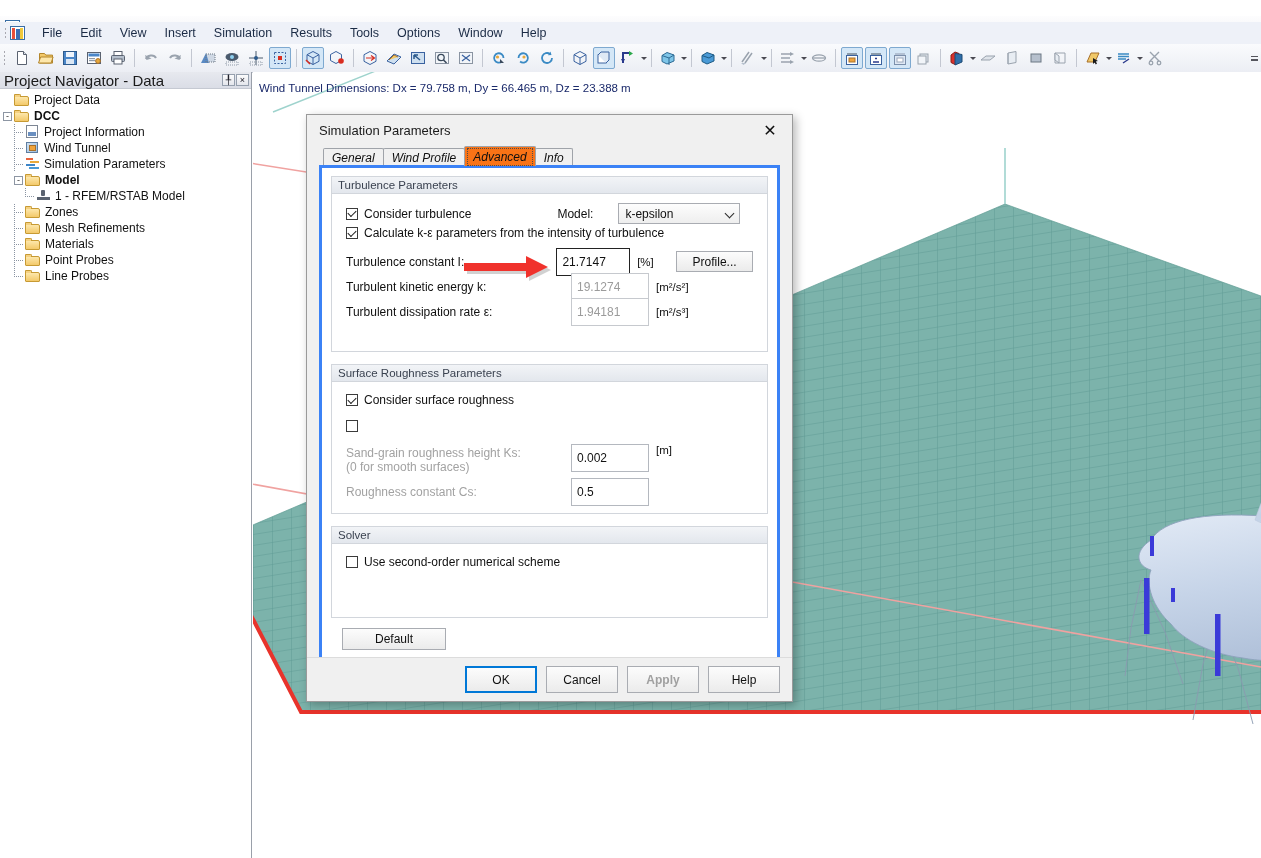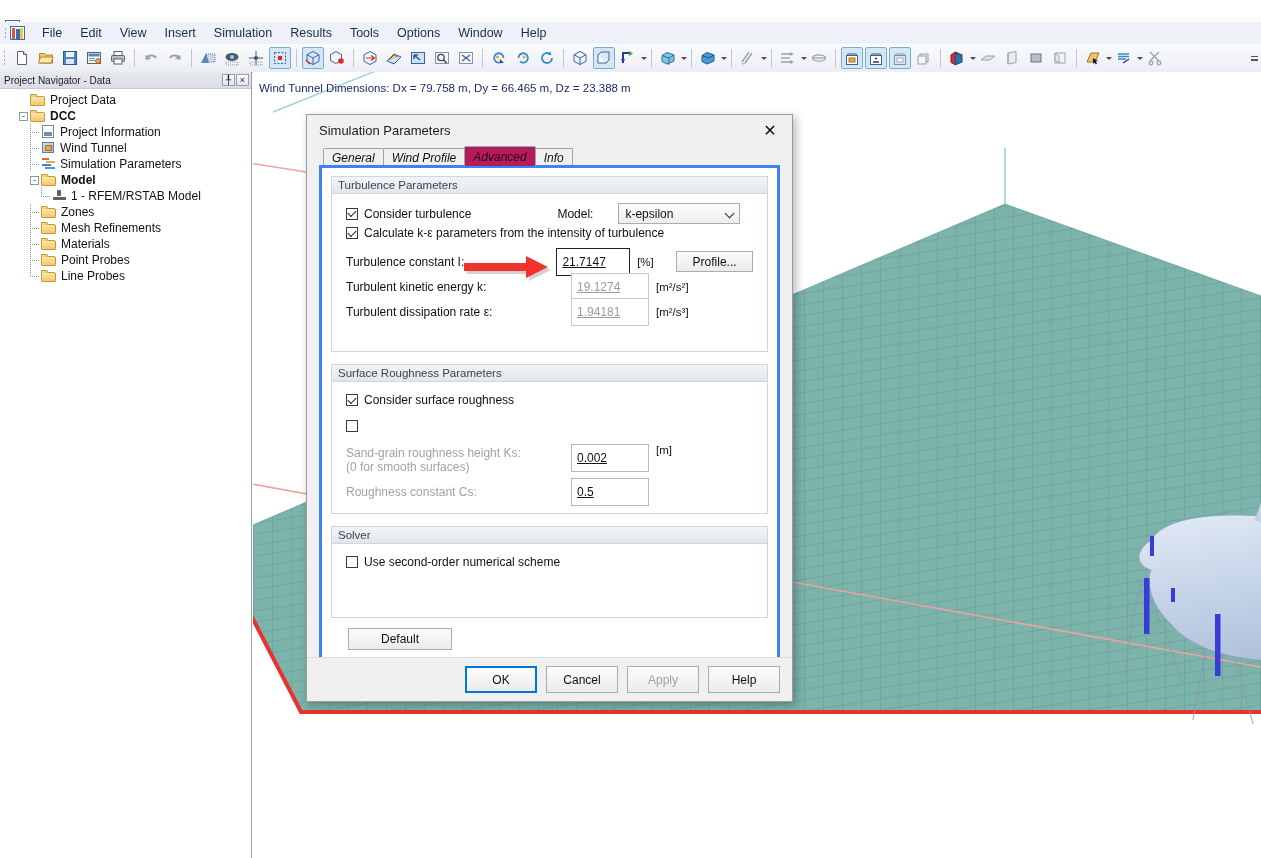--- a/index.html
+++ b/index.html
@@ -71,27 +71,27 @@
   
   .navpanel{
     position:absolute;left:0;top:72px;width:252px;height:786px;
     background:#fff;border-right:1px solid #9aa0aa;box-sizing:border-box;
   }
   .nav-header{
     height:17px;background:linear-gradient(#e7e9ef,#dadde6);
     border-bottom:1px solid #c5c9d2;
     display:flex;align-items:center;padding:0 2px 0 4px;box-sizing:border-box;
   }
-  .nav-title{font-size:10px;color:#1a1a1a;flex:1;white-space:nowrap;}
+  .nav-title{font-size:15px;color:#1a1a1a;flex:1;white-space:nowrap;}
   .nav-btn{
     width:13px;height:12px;border:1px solid #96a0ae;background:linear-gradient(#fbfbfc,#e4e6ec);
     margin-left:1px;display:flex;align-items:center;justify-content:center;
     font-size:9px;line-height:1;color:#20202a;box-sizing:border-box;
   }
-  .nav-tree{padding:3px 0 0 19px;}
+  .nav-tree{padding:3px 0 0 3px;}
   .tnode{display:flex;align-items:center;height:16px;white-space:nowrap;font-size:12px;color:#111;}
   .tnode .lbl{margin-left:4px;}
   .tnode.bold .lbl{font-weight:bold;}
   .expander{
     width:9px;height:9px;border:1px solid #8d96a3;background:#fff;
     display:flex;align-items:center;justify-content:center;flex:none;
     font-size:9px;line-height:8px;color:#333;box-sizing:border-box;margin-right:2px;
   }
   .tspace{width:9px;flex:none;margin-right:2px;}
   .dotline{width:11px;height:16px;flex:none;position:relative;}
@@ -155,21 +155,21 @@
   }
   .dlg-body{padding:0 12px;}
 
   .tabstrip{display:flex;align-items:flex-end;height:20px;position:relative;margin-left:4px;}
   .tab{
     height:18px;padding:0 8px;display:flex;align-items:center;font-size:12px;color:#101010;
     border:1px solid #9fa3a9;border-bottom:none;background:#f0f0f0;
     border-radius:2px 2px 0 0;margin-right:-1px;box-sizing:border-box;position:relative;font-style:italic;
   }
   .tab.active{
-    background:#be185d;height:20px;z-index:3;border-color:#9fa3a9;
+    background:#f97316;height:20px;z-index:3;border-color:#9fa3a9;
   }
   .tab.active .focusring{
     position:absolute;left:2px;right:2px;top:1px;bottom:0;
     border:1px dotted #4c4c4c;box-sizing:border-box;
   }
   .tabpage{
     background:#fff;border:3px solid #3b82f6;margin-top:-1px;
     padding:8px 9px 9px 9px;box-sizing:border-box;height:503px;position:relative;
   }
 
@@ -193,32 +193,31 @@
   }
   .lab{font-size:12px;color:#101010;white-space:nowrap;}
 
   .fieldrow{display:flex;align-items:center;height:23px;margin-bottom:2px;}
   .fieldlabel{width:225px;font-size:12px;color:#101010;white-space:nowrap;}
   .fieldlabel.dim{color:#a2a2a2;}
   .txt{
     width:78px;height:21px;border:1px solid #b4b8bf;background:#fff;box-sizing:border-box;
     font-size:12px;color:#111;padding:13px 5px;display:flex;align-items:center;
     font-family:"Liberation Sans",sans-serif;
-    text-decoration:underline;
   }
   .txt.focused{border:1px solid #222;}
   .txt.disabled{color:#9b9b9b;border-color:#c6c9ce;}
   .unit{font-size:11.5px;color:#111;margin-left:7px;width:46px;white-space:nowrap;}
   .unit.dim{color:#a2a2a2;}
   .btn{
     border:1px solid #a9acb2;background:linear-gradient(#fcfcfc,#ebebeb);
     font-size:12px;color:#101010;display:flex;align-items:center;justify-content:center;
     box-sizing:border-box;font-family:"Liberation Sans",sans-serif;
   }
-  .btn.disabled{color:#a0a0a0;}
+  .btn.disabled{color:#a0a0a0;font-weight:bold;}
   .btn.default{border:2px solid #0078d7;}
   .combo{
     width:122px;height:21px;border:1px solid #a9acb2;background:linear-gradient(#fdfdfd,#eeeeee);
     display:flex;align-items:center;padding:0 4px 0 6px;box-sizing:border-box;font-size:12px;color:#111;
   }
   .combo .cv{flex:1;white-space:nowrap;}
   .chev{width:9px;height:9px;position:relative;flex:none;}
   .chev::after{content:"";position:absolute;left:0;top:1px;width:6px;height:6px;
     border-left:1.3px solid #2b2b2b;border-bottom:1.3px solid #2b2b2b;transform:rotate(-45deg);}
 
@@ -881,21 +880,21 @@
         <div class="group" style="height:92px;margin-bottom:10px;">
           <div class="group-hdr">Solver</div>
           <div class="group-body" style="padding-top:11px;">
             <div class="row">
               <div class="cb"></div>
               <div class="lab">Use second-order numerical scheme</div>
             </div>
           </div>
         </div>
 
-        <div class="btn" style="width:104px;height:22px;margin-left:17px;text-align:right;">Default</div>
+        <div class="btn" style="width:104px;height:22px;margin-left:11px;text-align:right;">Default</div>
 
       </div>
     </div>
 
     <div class="dlg-footer">
       <div class="btn footbtn default">OK</div>
       <div class="btn footbtn">Cancel</div>
       <div class="btn footbtn disabled">Apply</div>
       <div class="btn footbtn">Help</div>
     </div>

